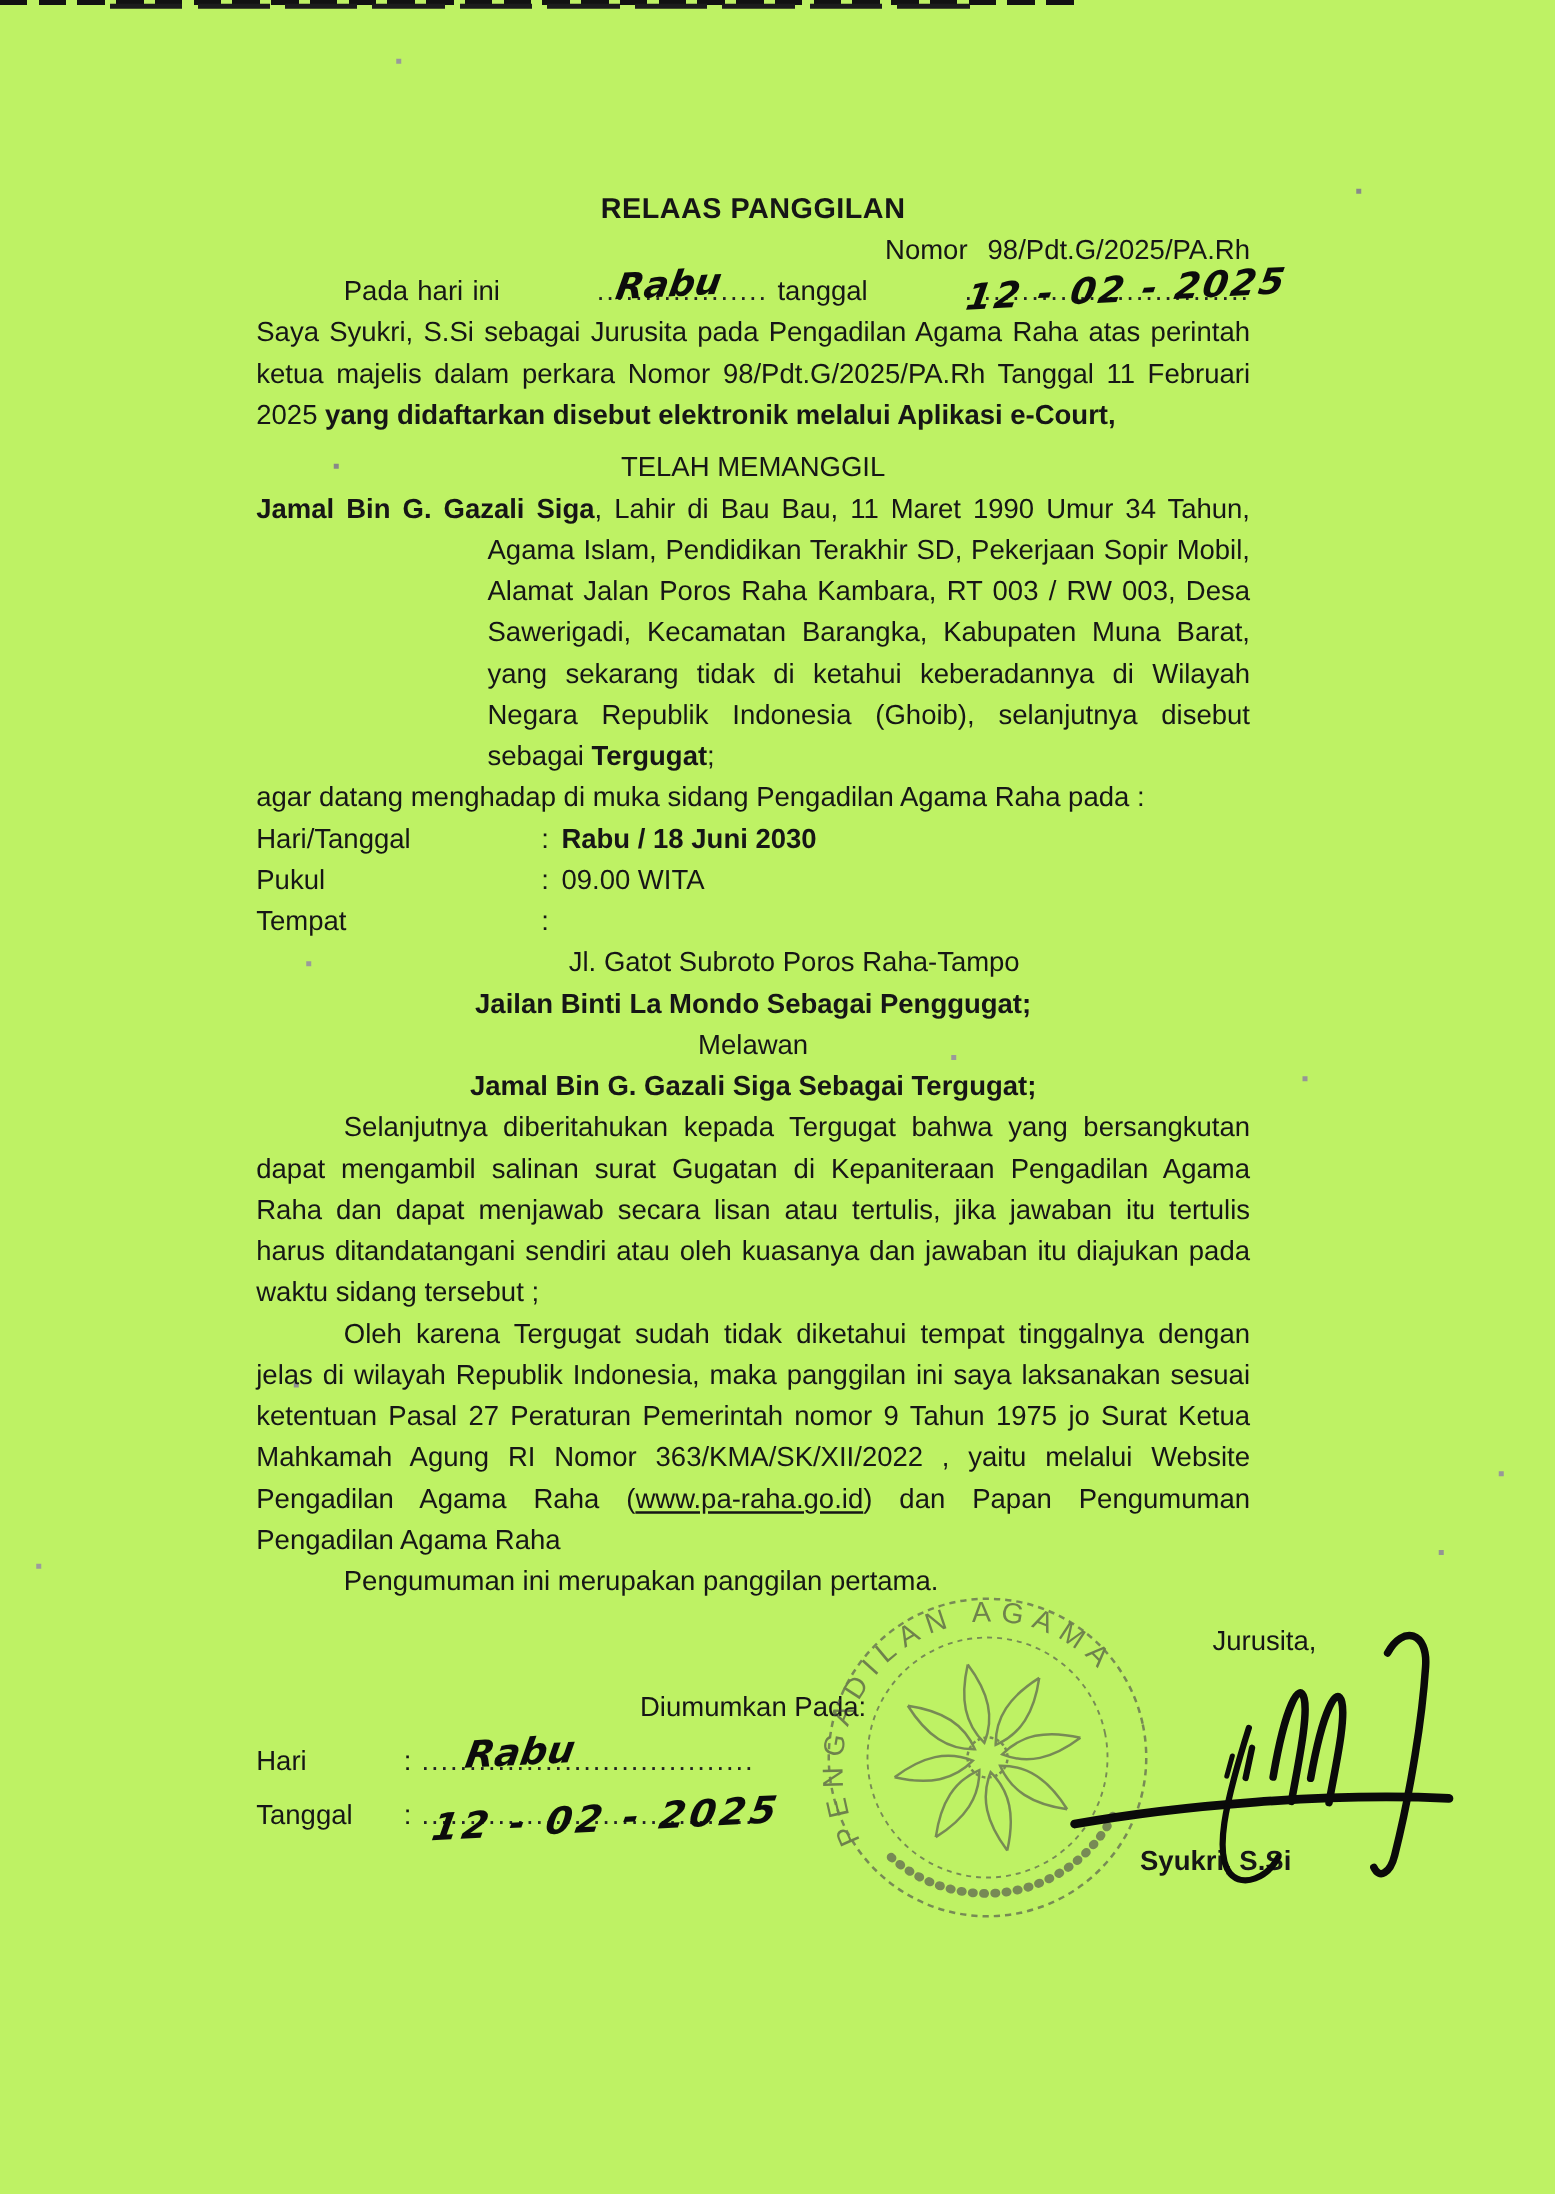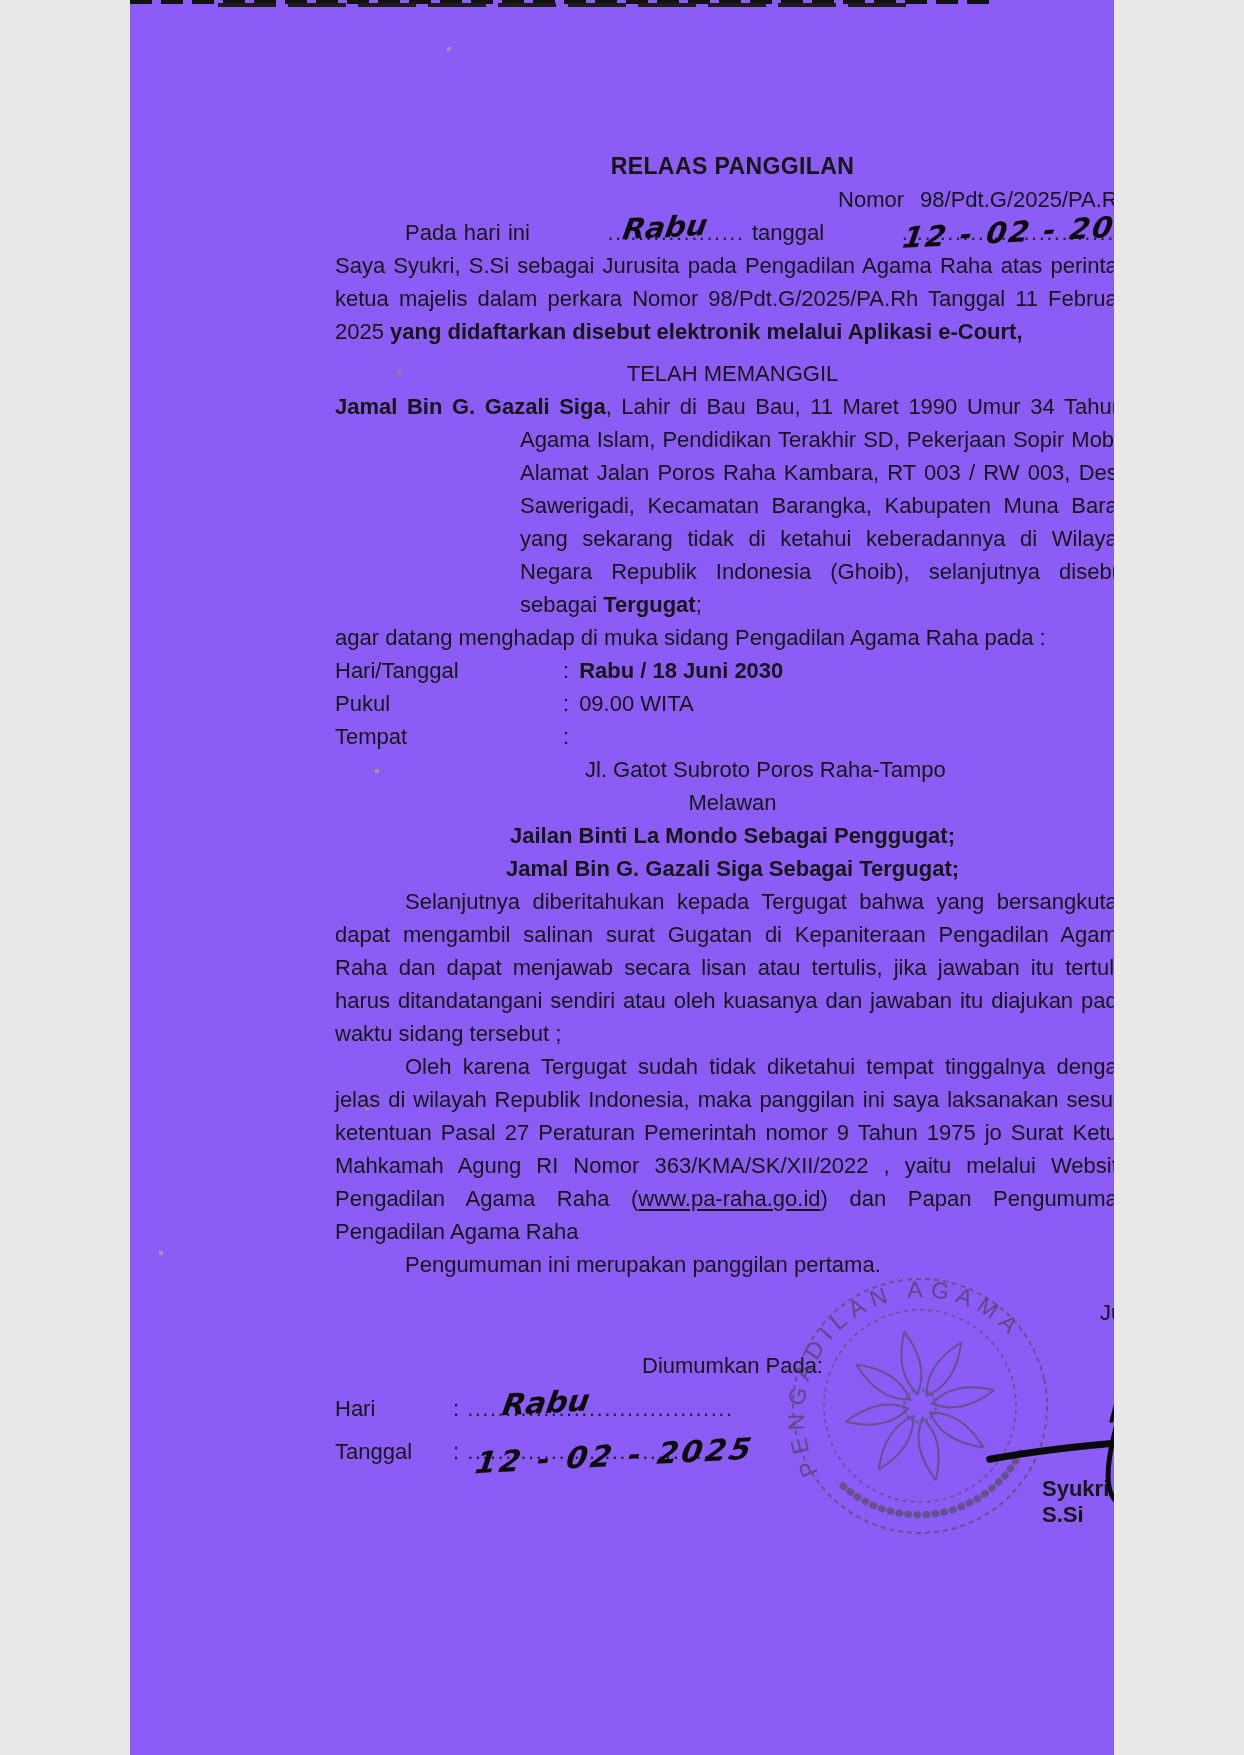--- a/index.html
+++ b/index.html
@@ -1,20 +1,20 @@
 <!DOCTYPE html>
 <html><head>
 <meta charset="utf-8">
 <style>
   html,body { margin:0; padding:0; background:#e8e8e8; }
   .page {
     position:relative;
-    width:984px; height:1755px;
+    width:1244px; height:1755px;
     margin:0 auto;
-    background:#8b5cf6;
+    background:#bef264;
     font-family:"Liberation Sans", sans-serif;
     color:#161616;
     overflow:hidden;
   }
   
   .strip1 {
     position:absolute; top:0; left:0; width:866px; height:4px;
     background:repeating-linear-gradient(90deg,#121212 0 22px, transparent 22px 31px);
   }
   .strip2 {
@@ -130,22 +130,22 @@
       <span class="sched-sep">:</span>
       <span class="sched-value">09.00 WITA</span>
     </div>
     <div class="sched-row">
       <span class="sched-label">Tempat</span>
       <span class="sched-sep">:</span>
     </div>
     <div class="sched-cont">Jl. Gatot Subroto Poros Raha-Tampo</div>
 
 
+    <div class="party bold">Jailan Binti La Mondo Sebagai  Penggugat;</div>
     <div class="party">Melawan</div>
-    <div class="party bold">Jailan Binti La Mondo Sebagai  Penggugat;</div>
     <div class="party bold">Jamal Bin G. Gazali Siga Sebagai  Tergugat;</div>
 
     <p class="para indent mt-para">Selanjutnya diberitahukan kepada  Tergugat bahwa yang bersangkutan dapat mengambil salinan surat Gugatan di Kepaniteraan Pengadilan Agama Raha  dan dapat menjawab secara lisan atau tertulis, jika jawaban itu tertulis harus ditandatangani sendiri atau oleh kuasanya dan jawaban itu diajukan pada waktu sidang tersebut ;</p>
 
     <p class="para indent mt-para"><span>Oleh karena  Tergugat sudah tidak diketahui tempat tinggalnya dengan jelas di wilayah Republik Indonesia, maka panggilan ini saya laksanakan sesuai ketentuan Pasal 27 Peraturan Pemerintah nomor 9 Tahun 1975 jo Surat Ketua Mahkamah Agung RI Nomor 363/KMA/SK/XII/2022 , yaitu melalui Website Pengadilan Agama Raha (</span><span class="link">www.pa-raha.go.id</span><span>) dan Papan Pengumuman Pengadilan Agama Raha</span></p>
 
     <p class="para indent mt-ann">Pengumuman  ini merupakan panggilan pertama.</p>
 
     <div class="pub-head">Diumumkan  Pada:</div>
 

